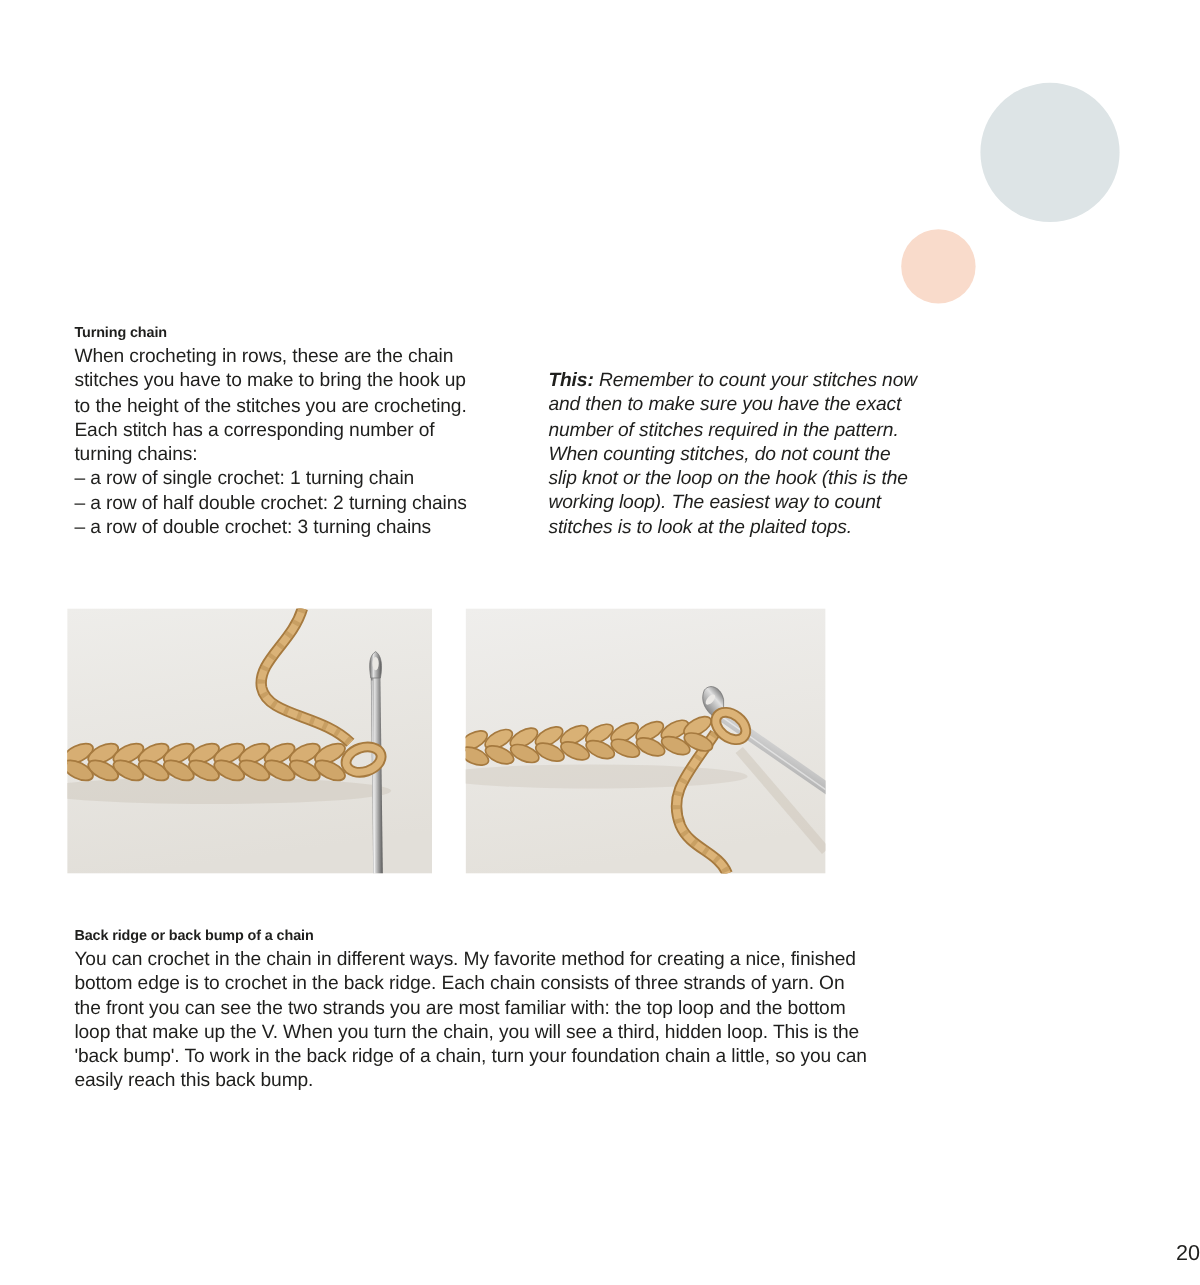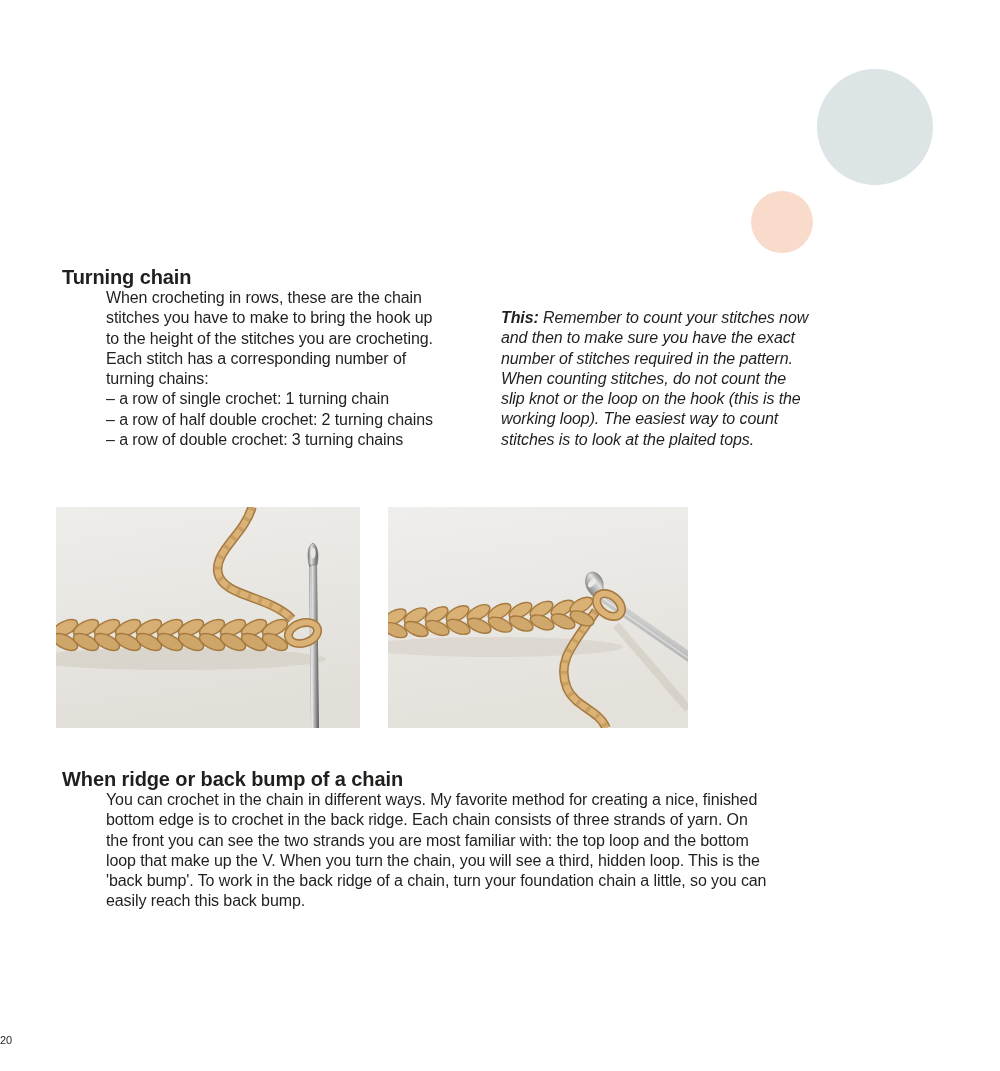--- a/index.html
+++ b/index.html
@@ -2,33 +2,33 @@
 <html><head>
 <meta charset="utf-8">
 <style>
   html,body{margin:0;padding:0;background:#ffffff;}
   .page{
     position:relative;width:1000px;height:1071px;background:#ffffff;
     font-family:"Liberation Sans",sans-serif;color:#1f1f1d;overflow:hidden;
     letter-spacing:-0.1px;
   }
   .decor-svg{position:absolute;left:740px;top:50px;}
-  .pre{white-space:pre-line;margin-left:44px;}
-  h2{font-size:20px;font-weight:700;margin:0;line-height:21px;}
+  .pre{white-space:pre-line;}
+  h2{font-size:12px;font-weight:700;margin:0;line-height:21px;}
   p{margin:0;font-size:16px;line-height:20.3px;}
   .col1{position:absolute;left:62px;top:267px;width:405px;}
   .note{position:absolute;left:457px;top:308px;width:365px;font-style:italic;}
   .note .note-label{font-weight:700;font-style:italic;}
   figure{position:absolute;margin:0;padding:0;}
   .photoL{left:56px;top:507px;width:304px;height:221px;}
   .photoR{left:388px;top:507px;width:300px;height:221px;}
   .sec2{position:absolute;left:62px;top:769px;width:920px;}
   .pagenum{
-    position:absolute;left:0;top:1034px;width:100%;text-align:left;
-    font-size:11px;letter-spacing:0;
+    position:absolute;left:0;top:1034px;width:100%;text-align:right;
+    font-size:18px;letter-spacing:0;
   }
 </style>
 </head>
 <body>
 
 <div class="page">
 
   <svg class="decor-svg" width="260" height="210" viewBox="0 0 260 210">
     <circle cx="135" cy="77" r="58" fill="#dde4e6"></circle>
     <circle cx="42" cy="172" r="31" fill="#f9dbcb"></circle>
@@ -160,21 +160,21 @@
       </g>
 
       <g>
         <ellipse transform="translate(221,98) rotate(38)" rx="14" ry="9.5" fill="none" stroke="#a67a3f" stroke-width="9"></ellipse>
         <ellipse transform="translate(221,98) rotate(38)" rx="14" ry="9.5" fill="none" stroke="#dcb377" stroke-width="5.8"></ellipse>
       </g>
     </svg>
   </figure>
 
   <section class="sec2">
-    <h2>When ridge or back bump of a chain</h2>
+    <h2>Back ridge or back bump of a chain</h2>
     <p class="pre">You can crochet in the chain in different ways. My favorite method for creating a nice, finished
 bottom edge is to crochet in the back ridge. Each chain consists of three strands of yarn. On
 the front you can see the two strands you are most familiar with: the top loop and the bottom
 loop that make up the V. When you turn the chain, you will see a third, hidden loop. This is the
 'back bump'. To work in the back ridge of a chain, turn your foundation chain a little, so you can
 easily reach this back bump.</p>
   </section>
 
   <div class="pagenum">20</div>
 

